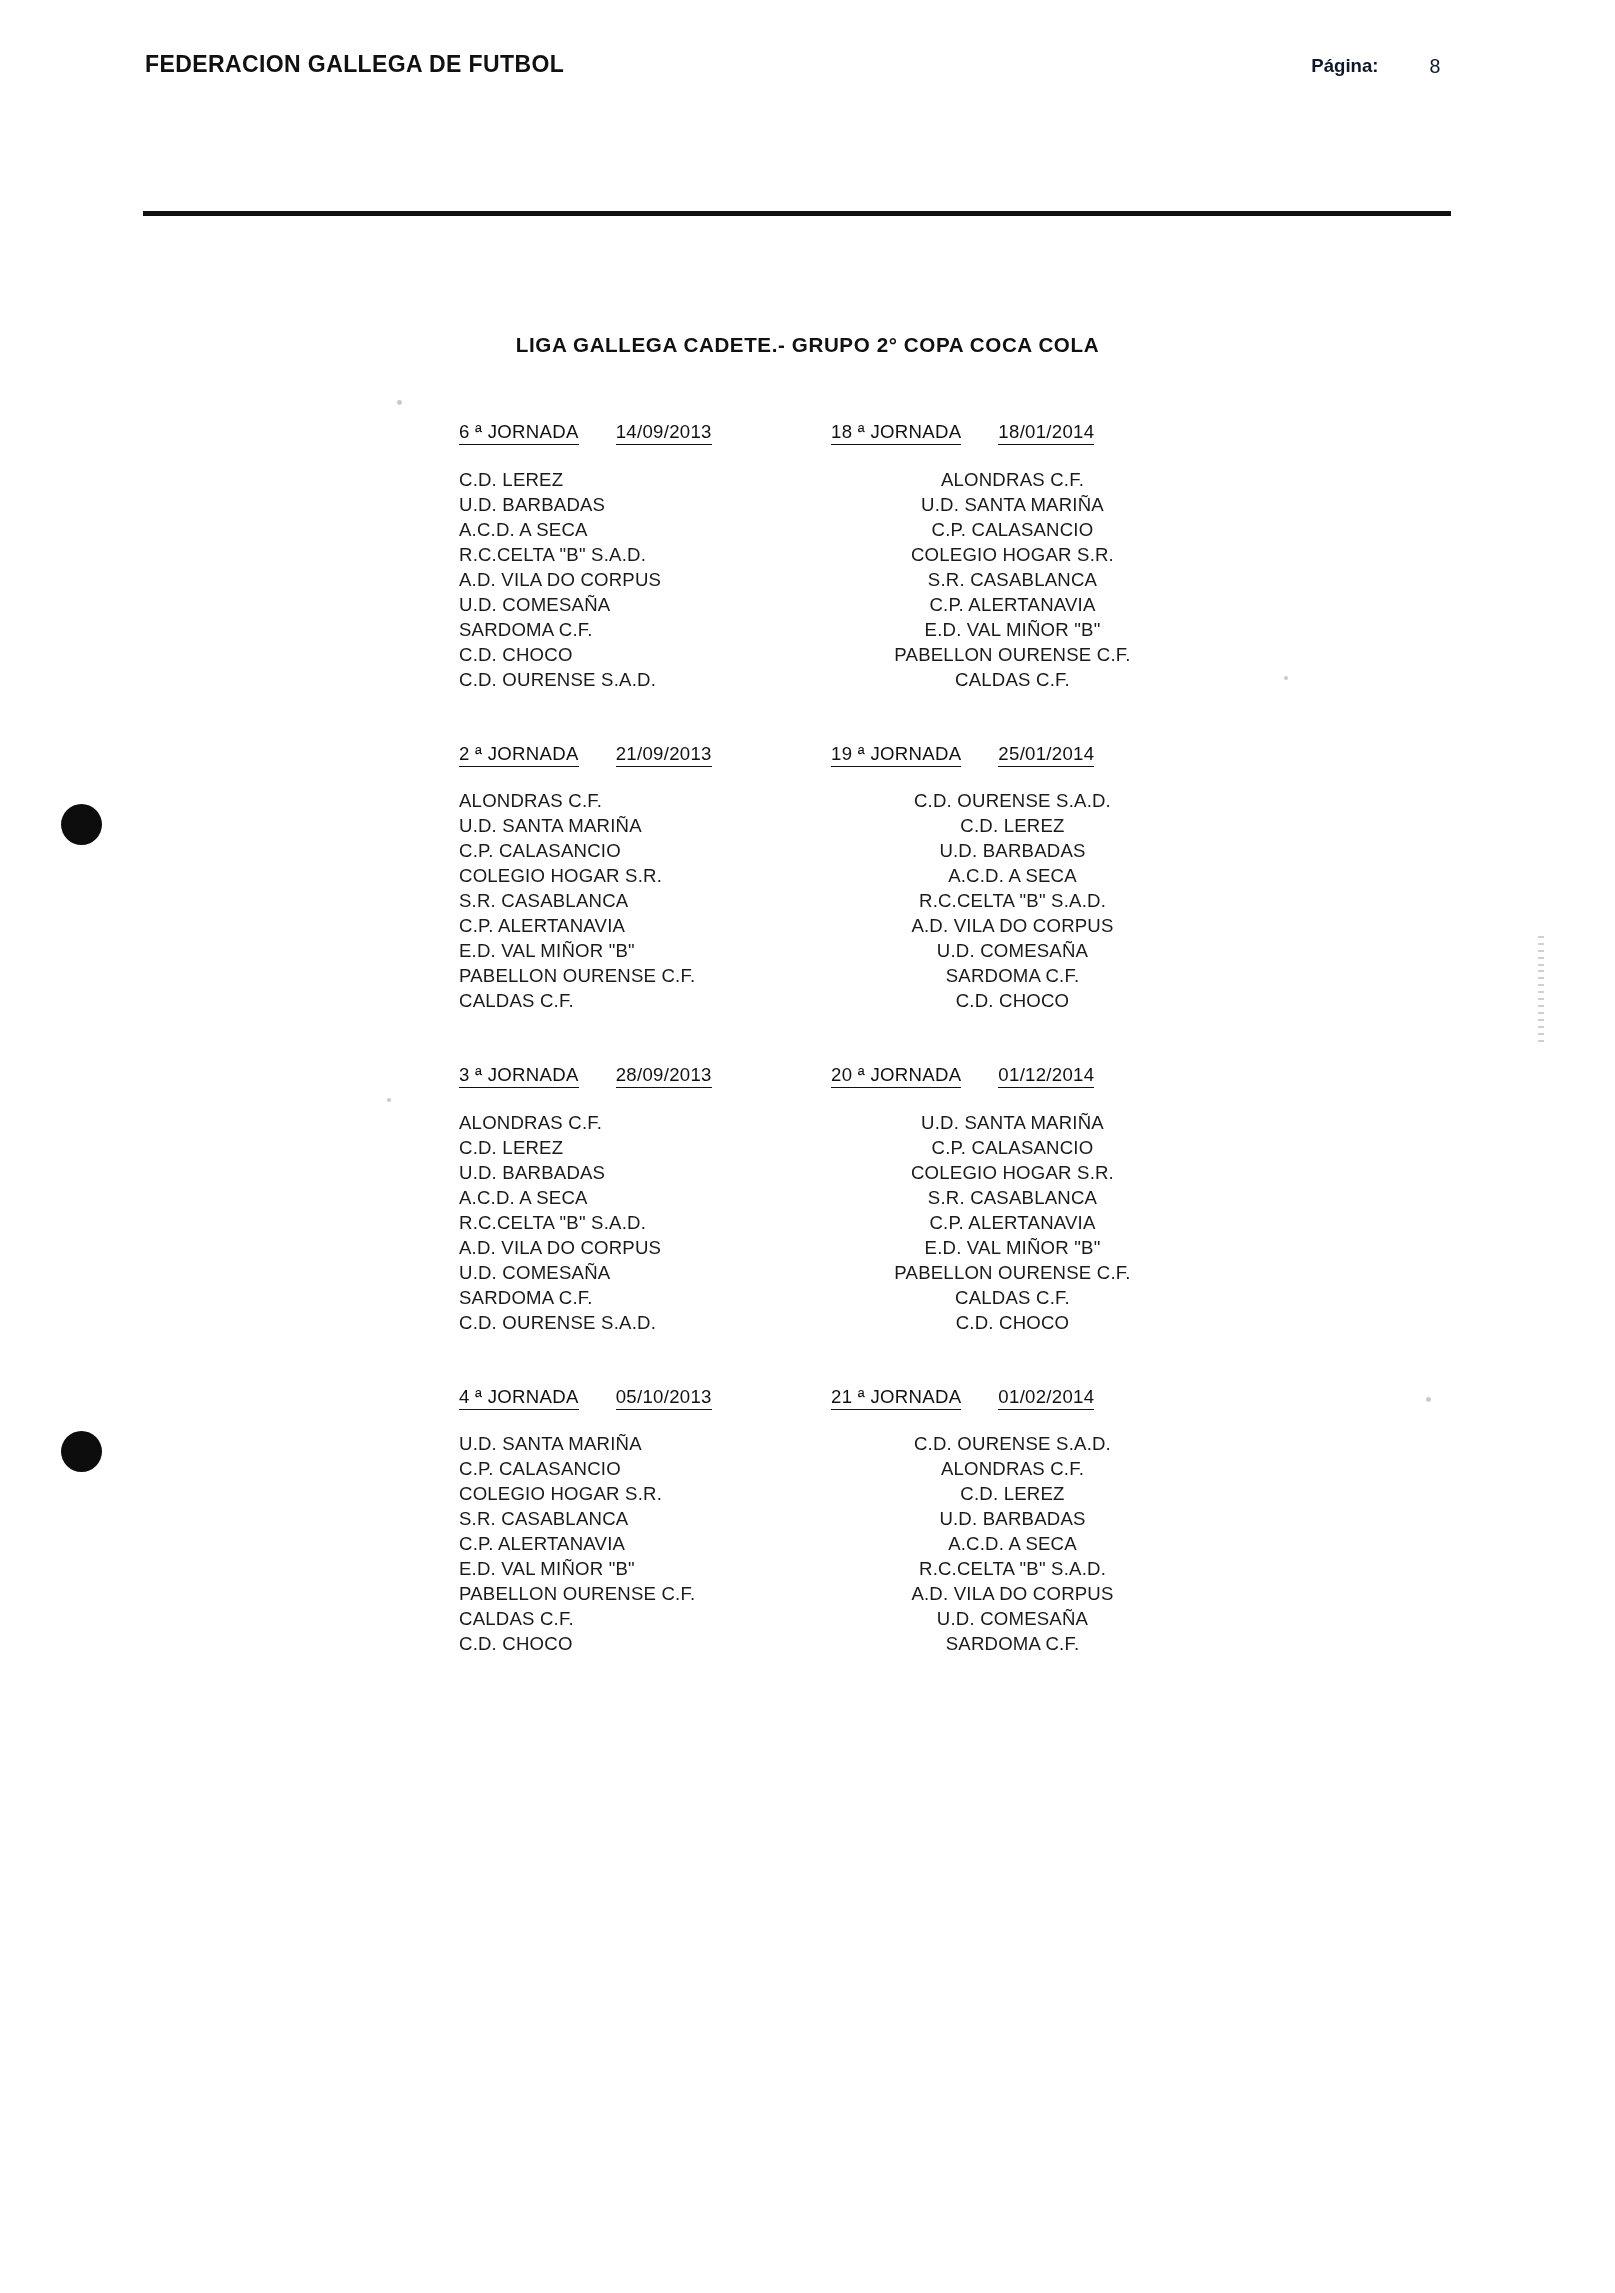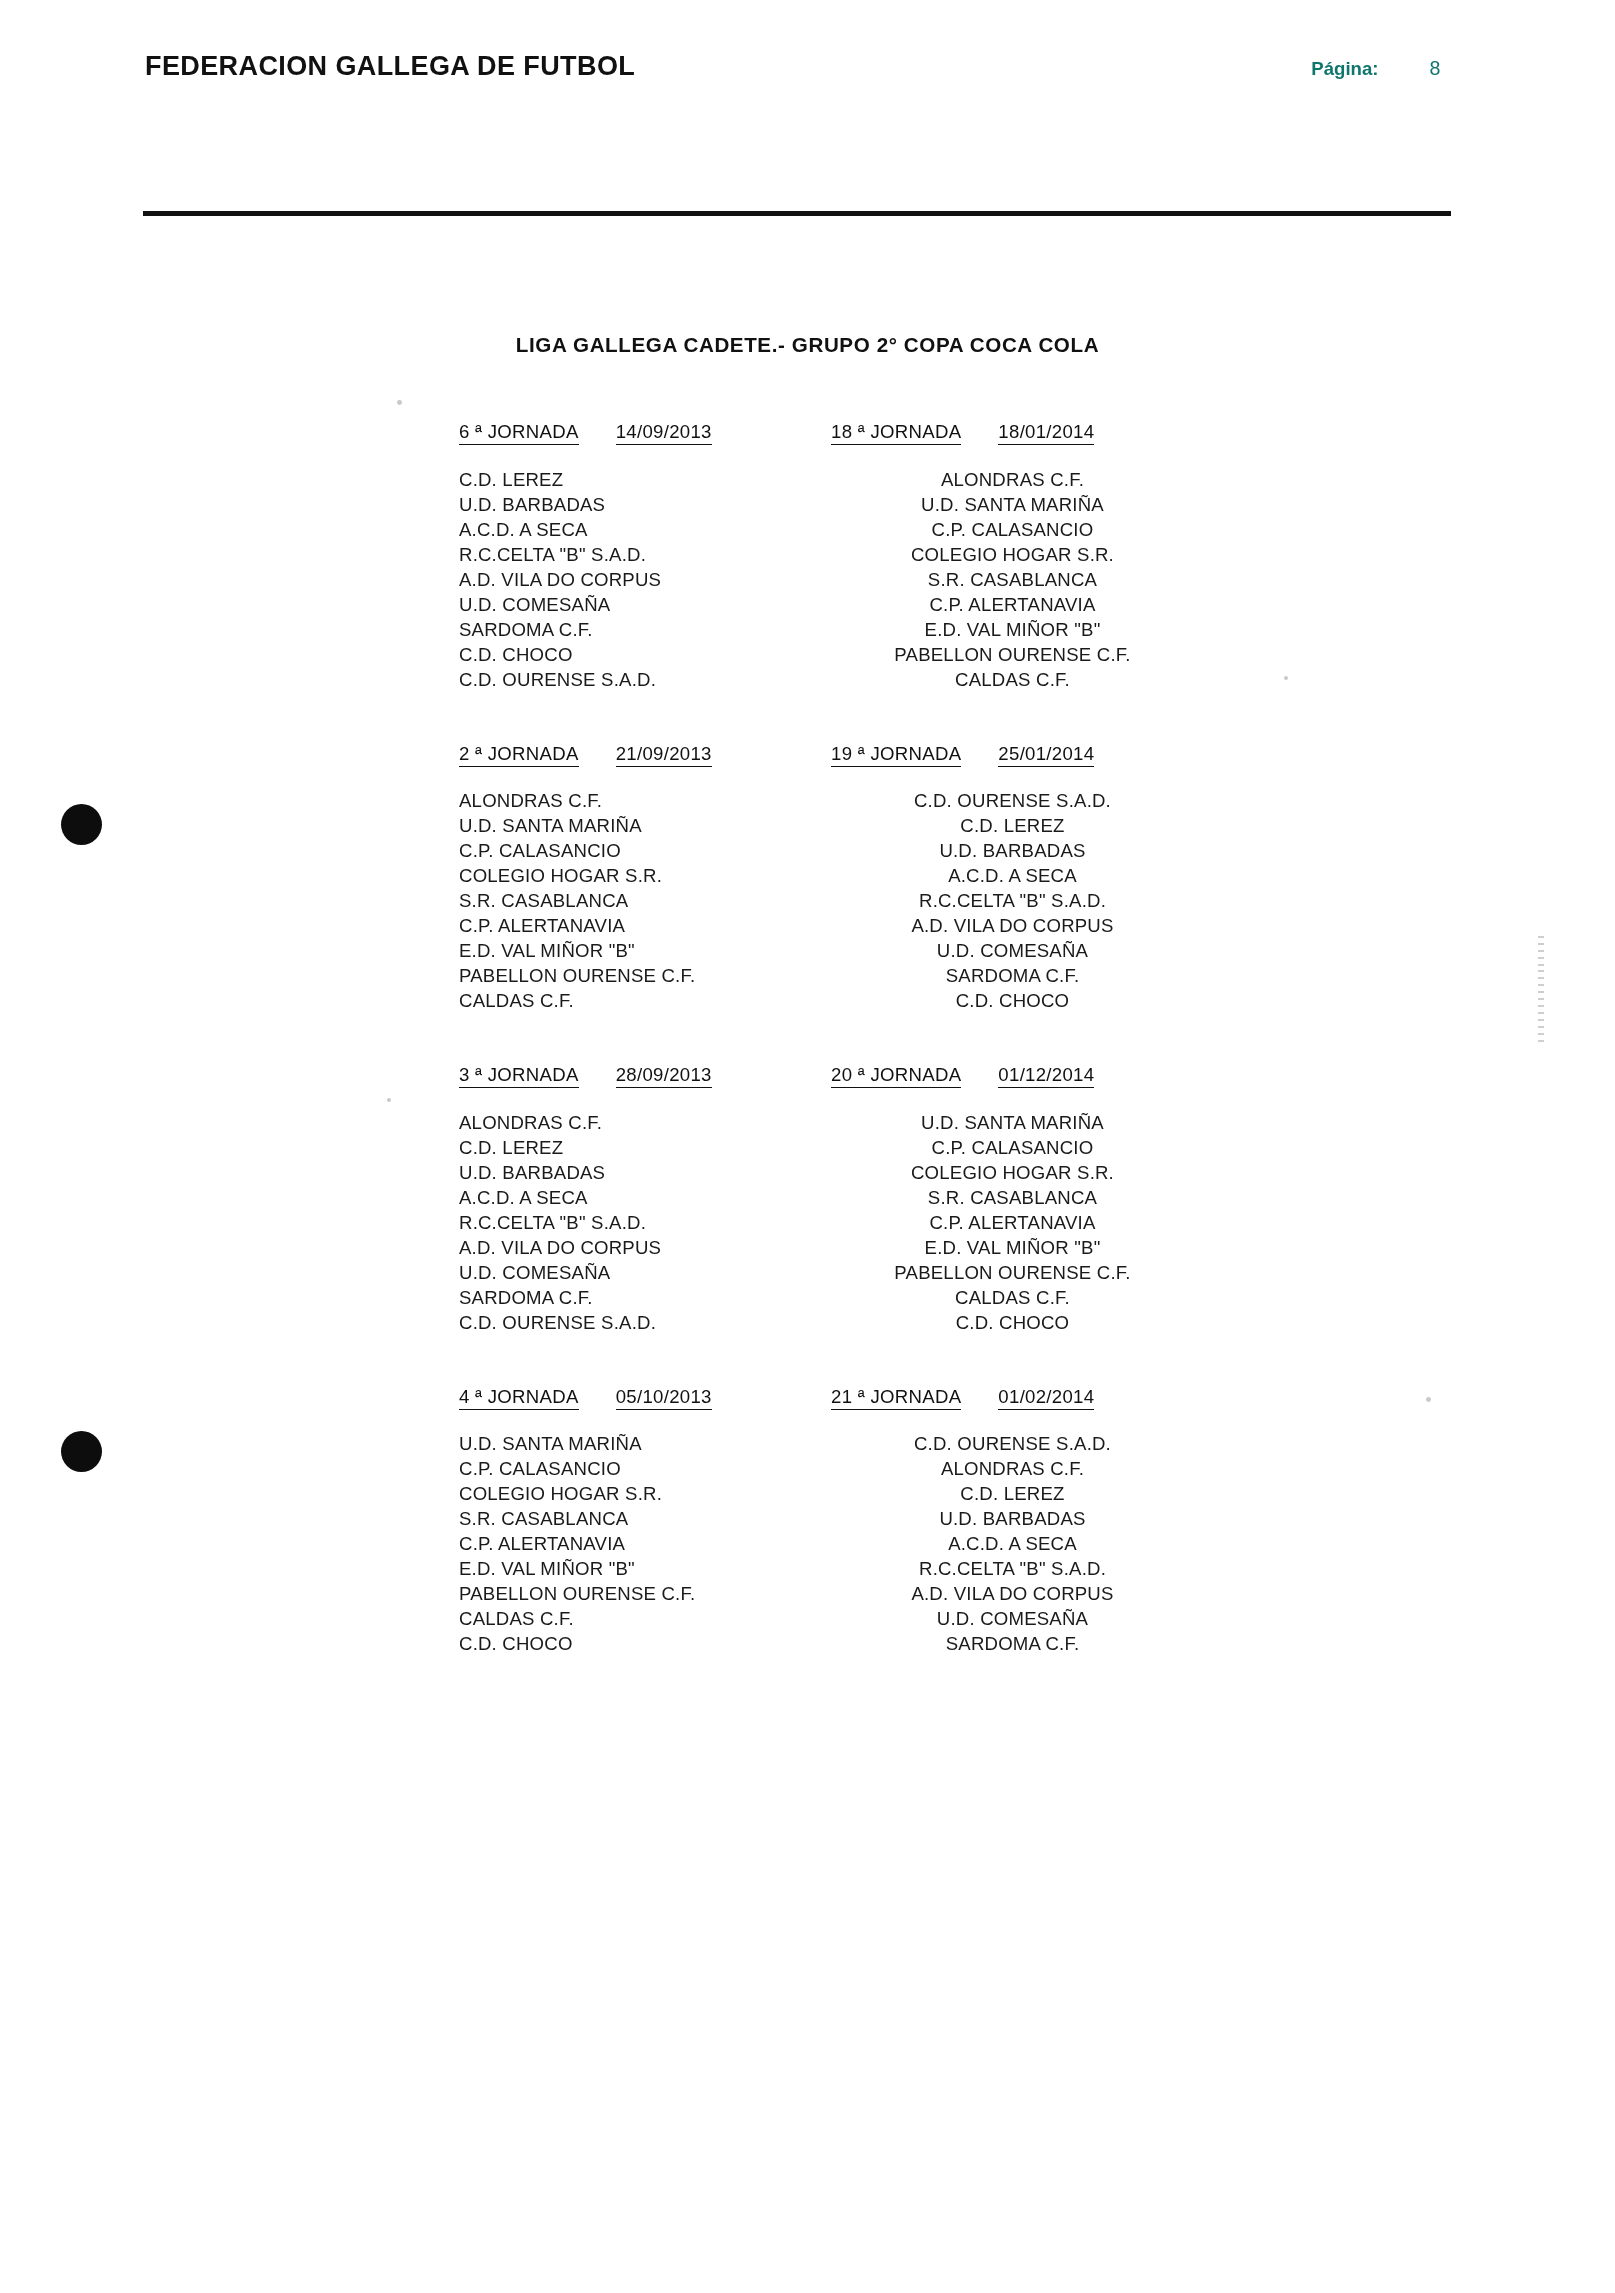--- a/index.html
+++ b/index.html
@@ -27,32 +27,32 @@
     left: 145px;
     top: 51px;
     width: 1313px;
   }
   .header-row {
     display: flex;
     justify-content: space-between;
     align-items: baseline;
   }
   .fed-title {
-    font-size: 27px;
+    font-size: 23px;
     font-weight: bold;
     letter-spacing: 0.4px;
     color: #111;
   }
   .page-label-wrap {
     display: flex;
-    align-items: flex-end;
+    align-items: center;
     gap: 51px;
     font-size: 18.6px;
     font-weight: bold;
-    color: #0f766e;
+    color: #0f172a;
     padding-right: 17.6px;
   }
   .page-number {
     font-weight: normal;
     font-size: 19.6px;
   }
   .header-row2 {
     display: flex;
     justify-content: space-between;
     align-items: baseline;

